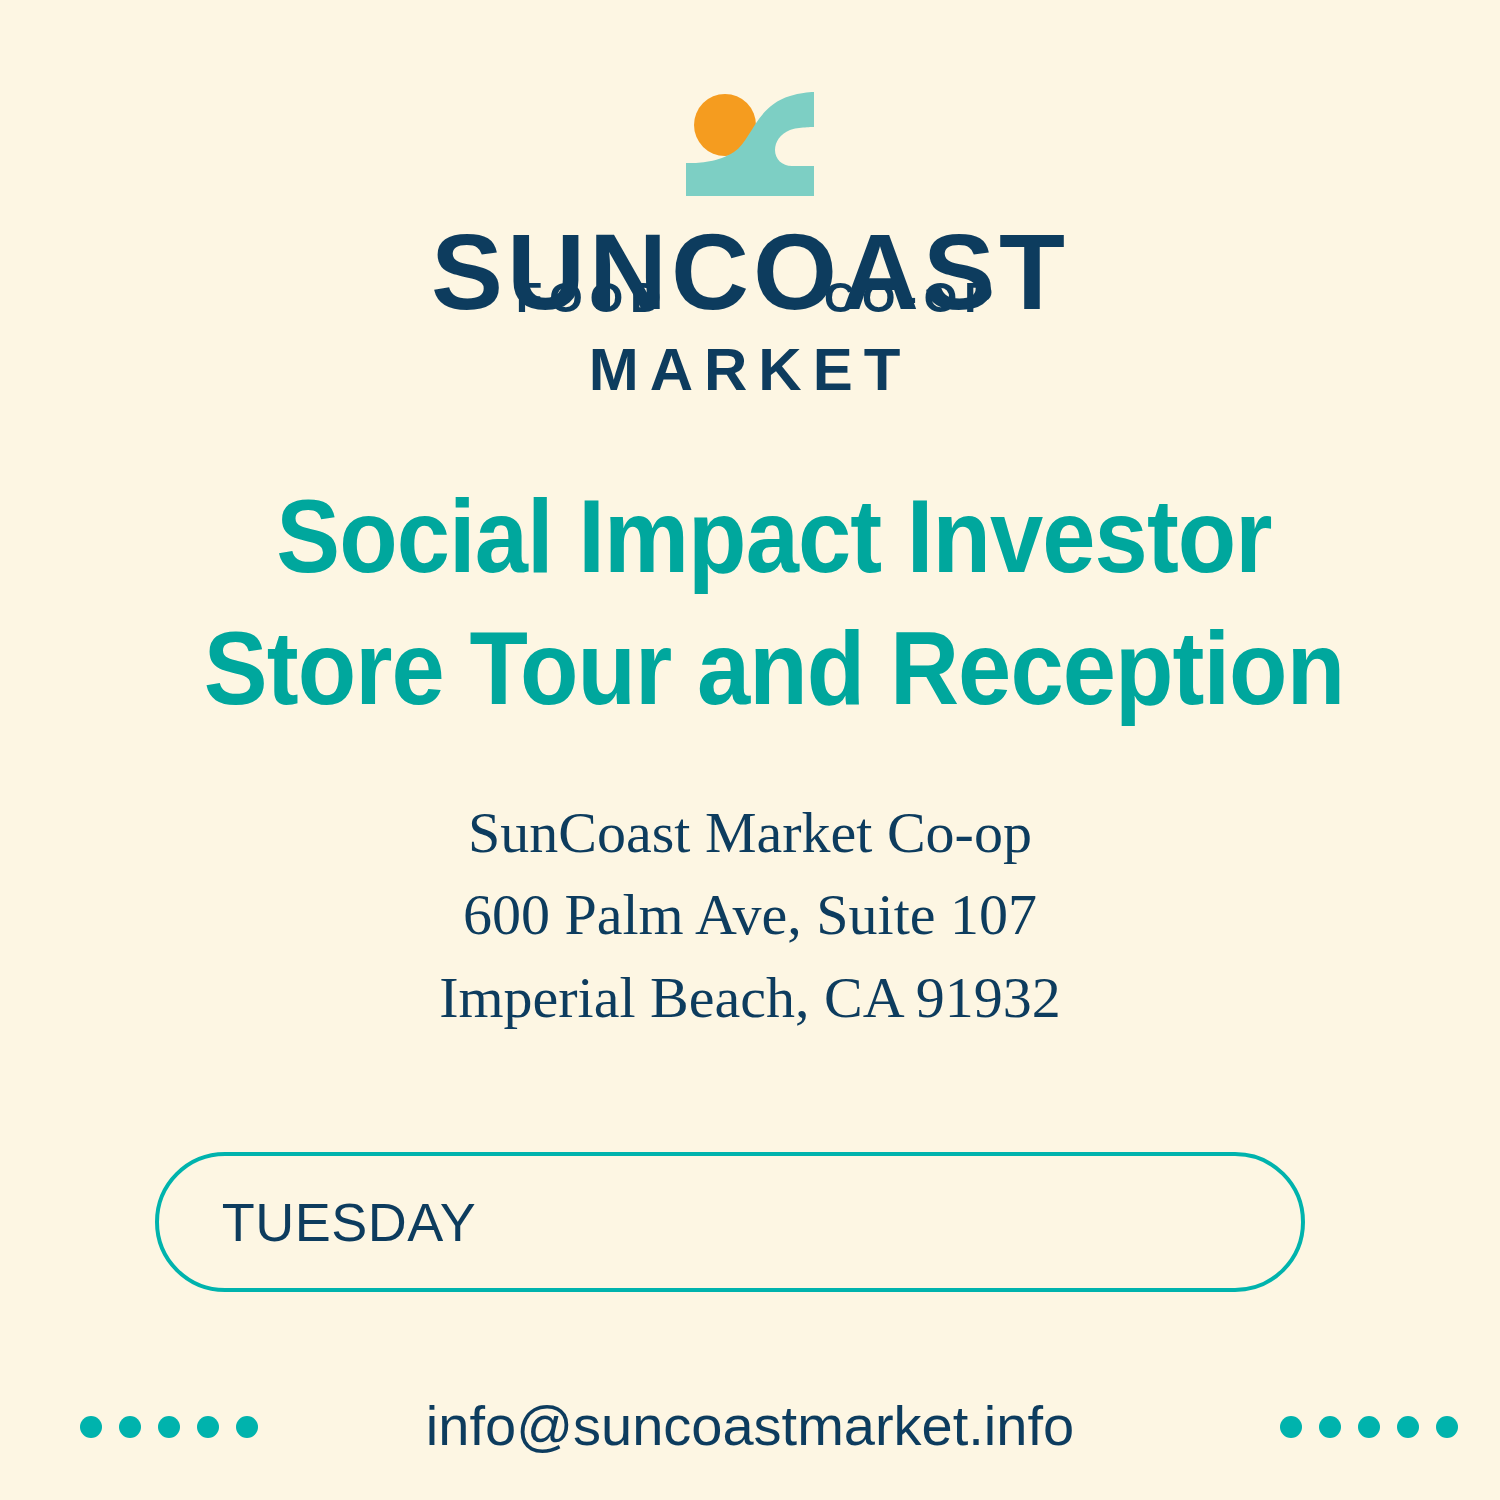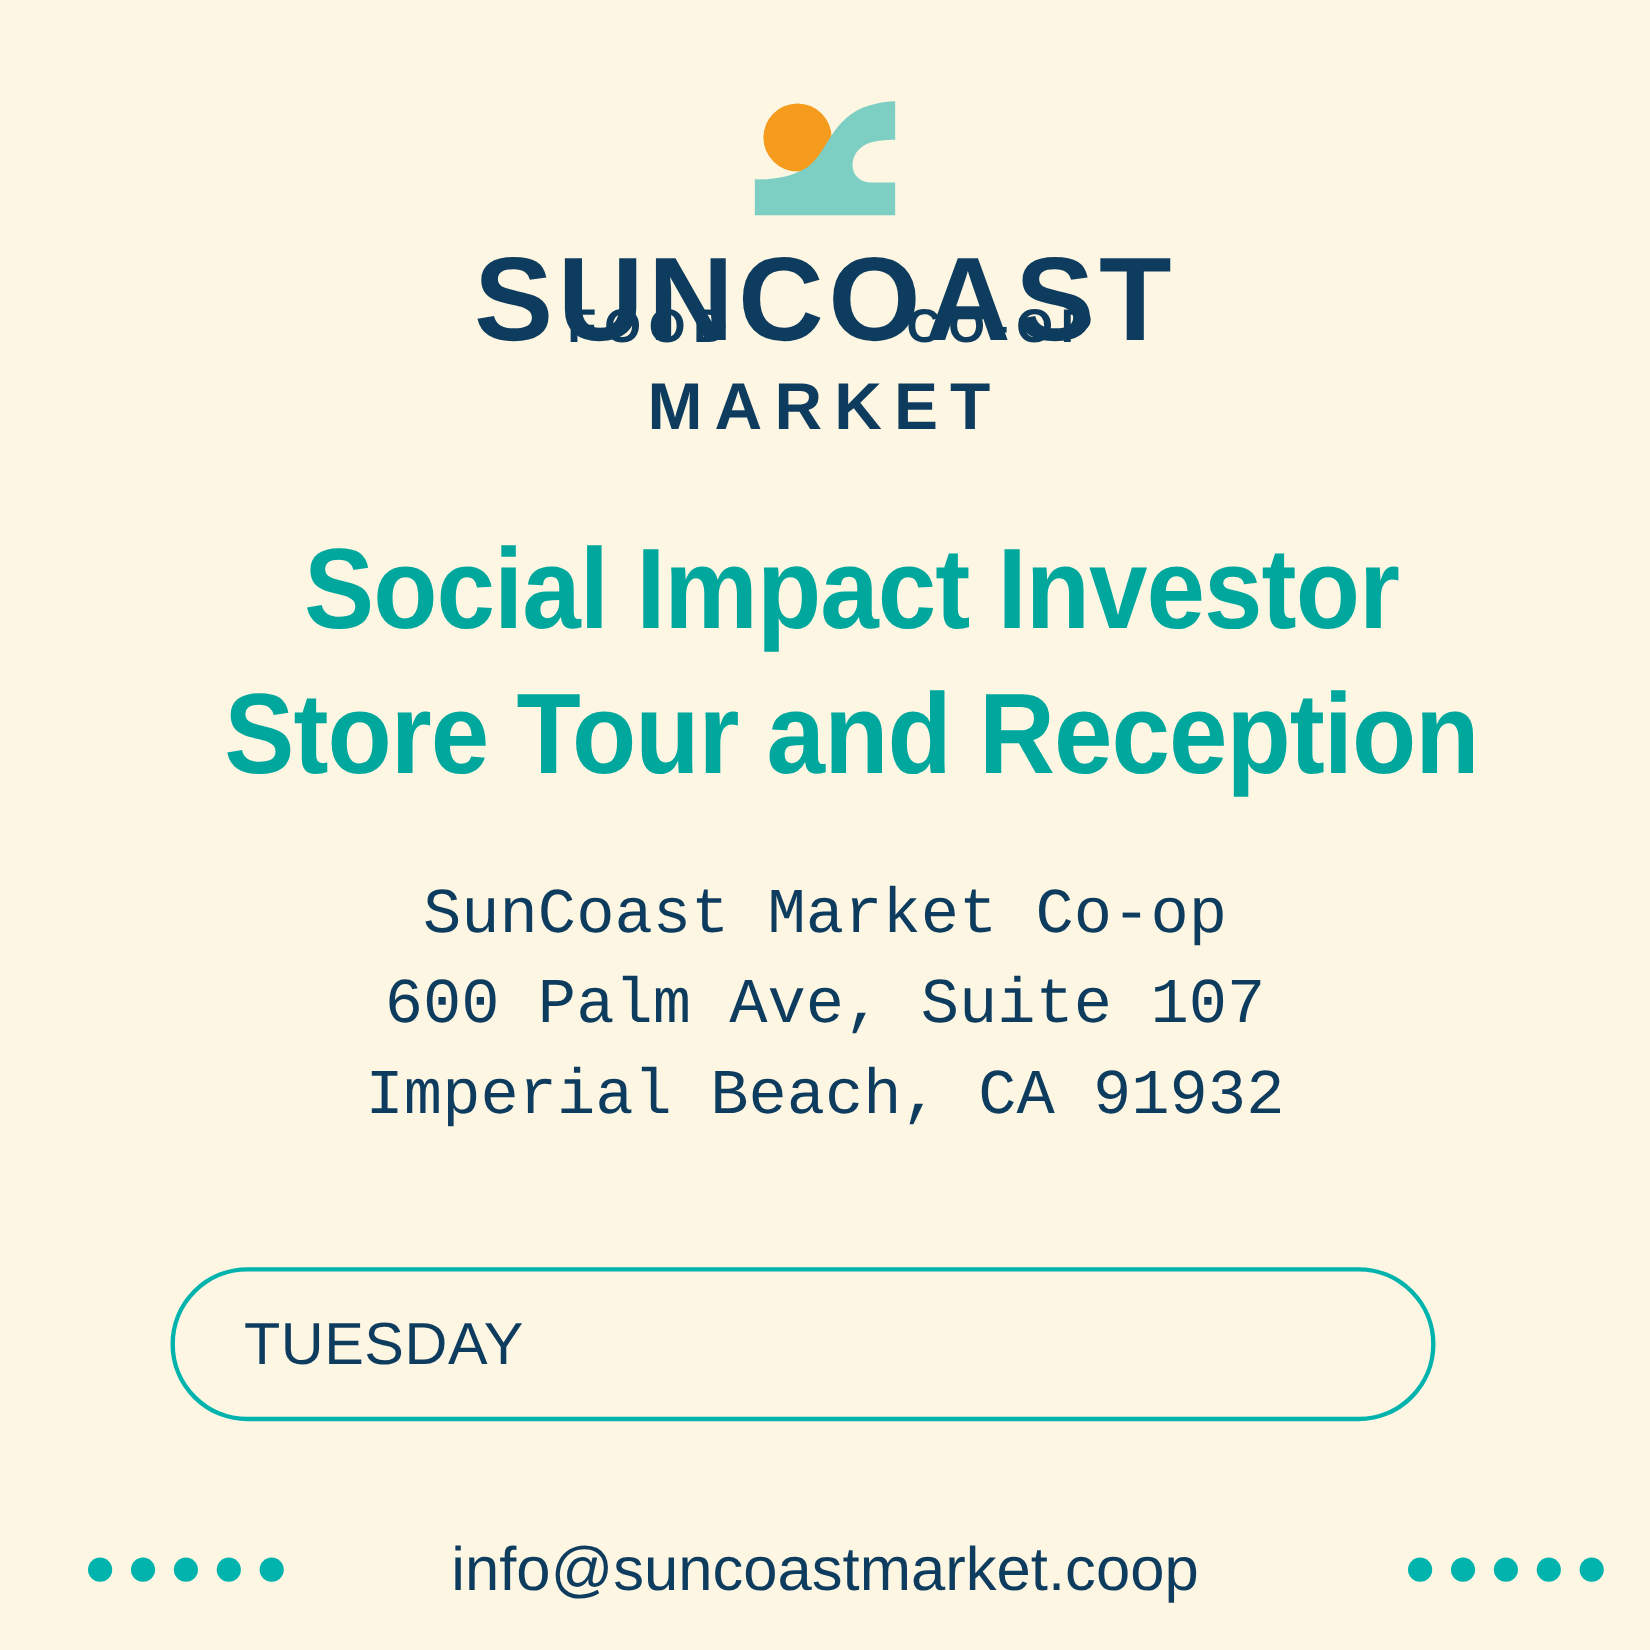--- a/index.html
+++ b/index.html
@@ -107,21 +107,21 @@
   }
 
   
   .address {
     position: absolute;
     top: 792px;
     left: 0;
     width: 1500px;
     text-align: center;
     color: #0D3C5E;
-    font-family: Liberation Mono, monospace;
+    font-family: Liberation Serif, serif;
     font-weight: 400;
     font-size: 58px;
     line-height: 1.42;
     letter-spacing: 0px;
   }
   .address-line { display: block; }
 
   
   .date-pill {
     position: absolute;
@@ -224,21 +224,21 @@
   </div>
 
   <div class="dots dots-left">
     <span class="dot"></span>
     <span class="dot"></span>
     <span class="dot"></span>
     <span class="dot"></span>
     <span class="dot"></span>
   </div>
 
-  <div class="footer-email">info@suncoastmarket.coop</div>
+  <div class="footer-email">info@suncoastmarket.info</div>
 
   <div class="dots dots-right">
     <span class="dot"></span>
     <span class="dot"></span>
     <span class="dot"></span>
     <span class="dot"></span>
     <span class="dot"></span>
   </div>
 
 </div>

